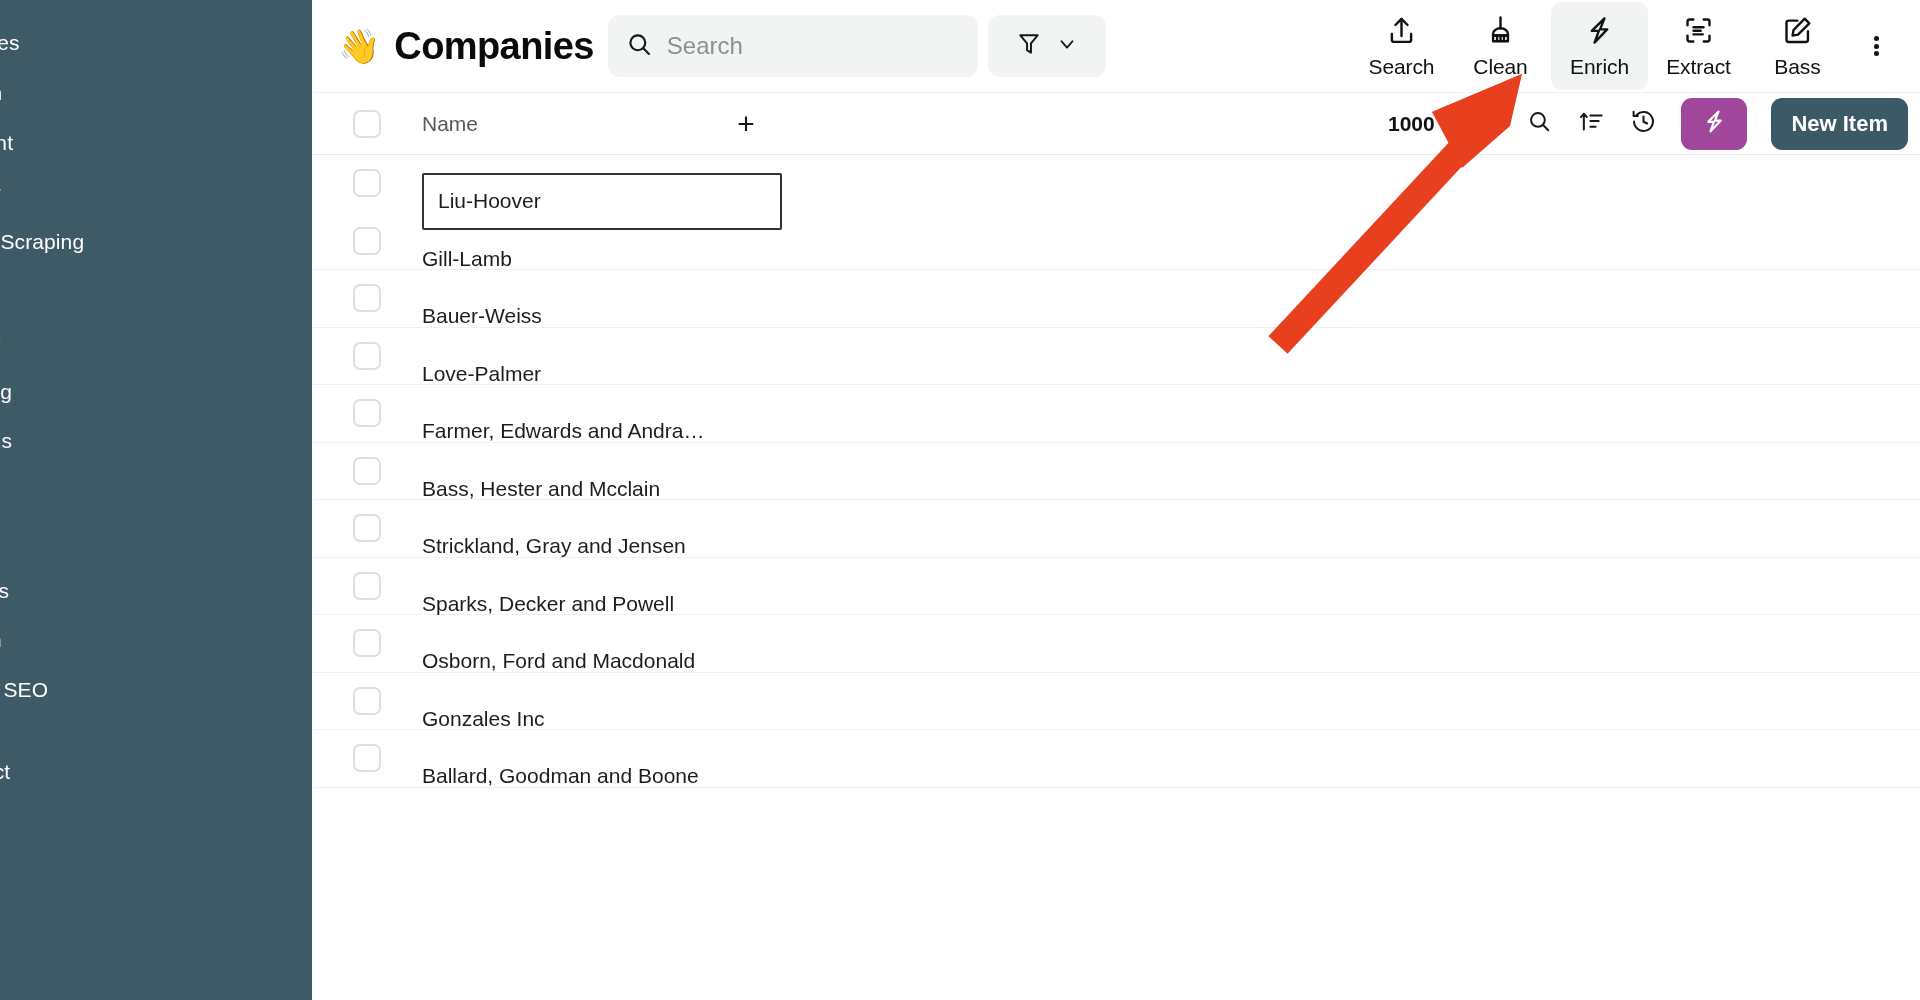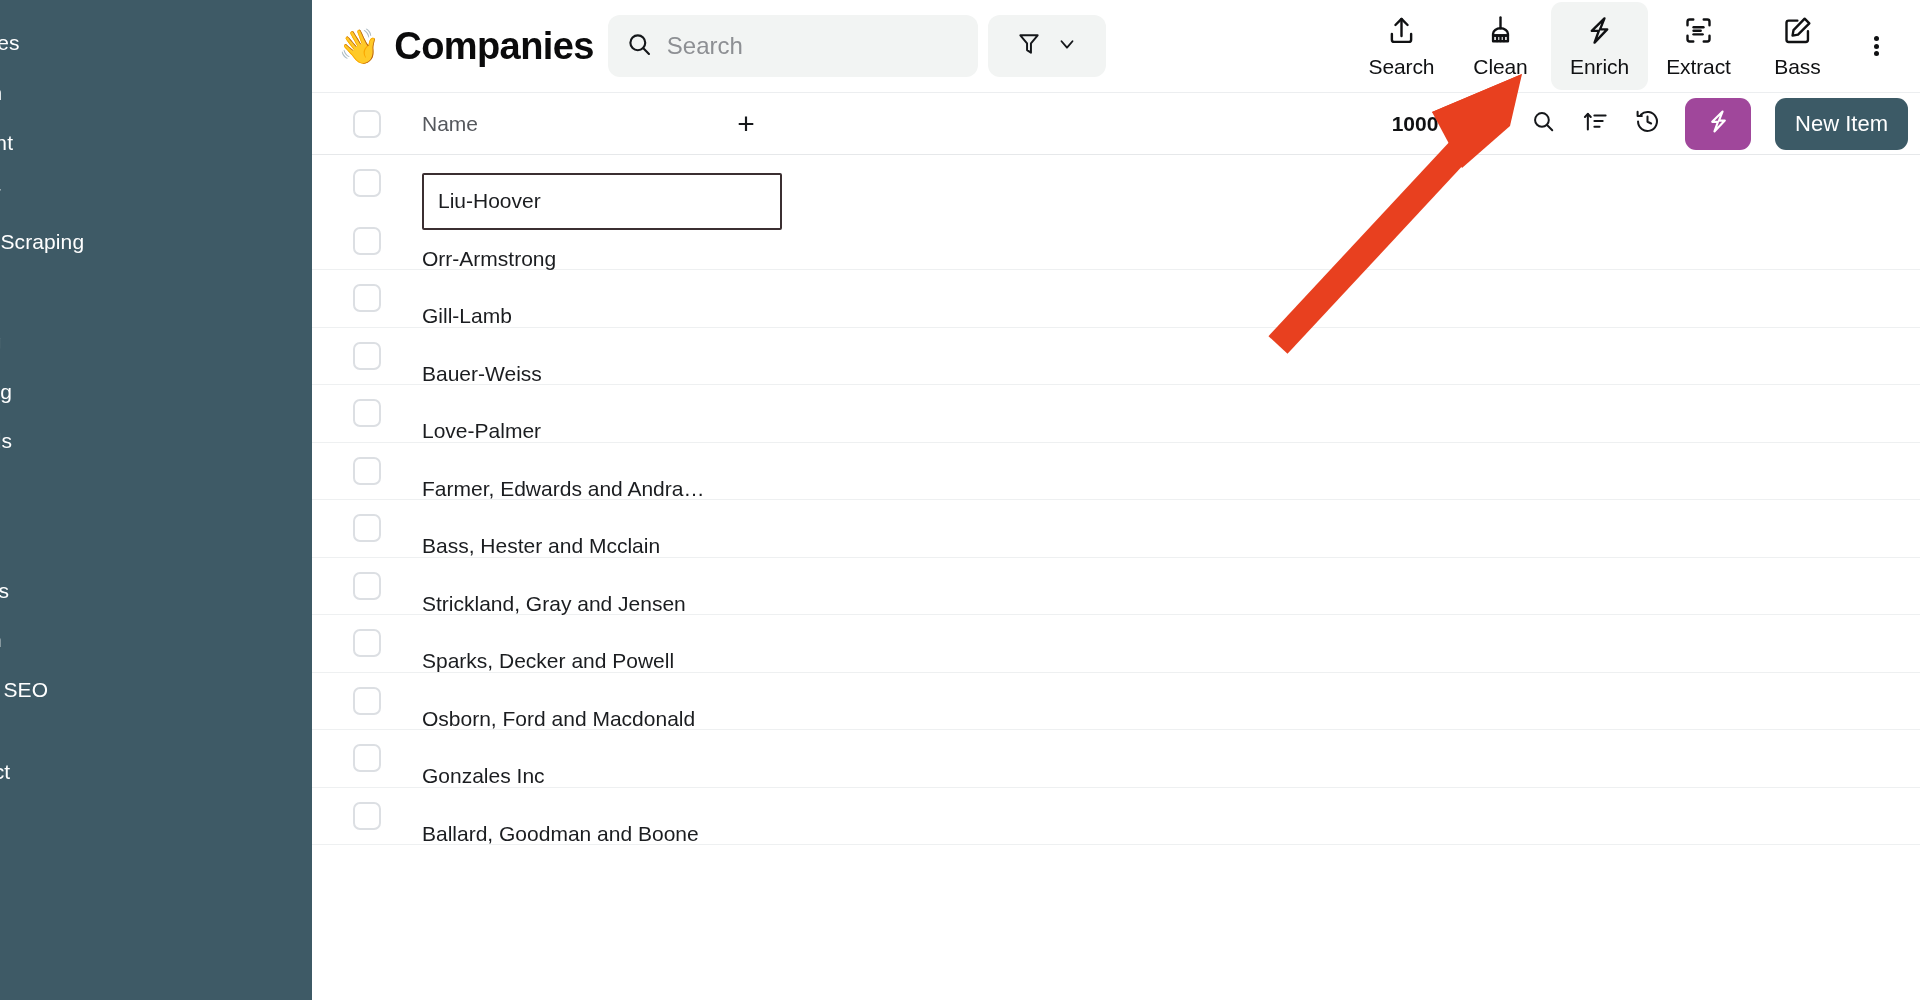--- a/index.html
+++ b/index.html
@@ -133,21 +133,21 @@
     cursor: pointer; border-radius: 9px;
   }
   #enrich-pill {
     width: 66px; height: 52px; background: #a0479b;
     border-radius: 11px; display:flex; align-items:center; justify-content:center;
     cursor:pointer; margin-left: 12px;
   }
   #new-item-btn {
     height: 52px; background:#3c5a66; color:#fff;
     border-radius: 11px; display:flex; align-items:center; justify-content:center;
-    padding: 0 20px; font-size: 22px; font-weight: 400; cursor:pointer;
+    padding: 0 20px; font-size: 22px; font-weight: 700; cursor:pointer;
     margin-left: 24px; white-space: nowrap; border: none;
     font-family: "Liberation Sans", sans-serif;
   }
 
   
   #rows { position: relative; }
   .row {
     height: 57.5px;
     display: flex; align-items: center;
     border-bottom: 1px solid #eef0f1;
@@ -353,26 +353,20 @@
 
     <div id="rows">
 
       <div class="row selected">
         <div class="cb-cell">
           <div class="checkbox"></div>
           </div>
         <div class="name-cell">Liu-Hoover</div>
       </div>
 
-      <div class="row">
-        <div class="cb-cell">
-          <div class="checkbox"></div>
-          </div>
-        <div class="name-cell">Orr-Armstrong</div>
-      </div>
 
       <div class="row">
         <div class="cb-cell">
           <div class="checkbox"></div>
           </div>
         <div class="name-cell">Gill-Lamb</div>
       </div>
 
       <div class="row">
         <div class="cb-cell">

